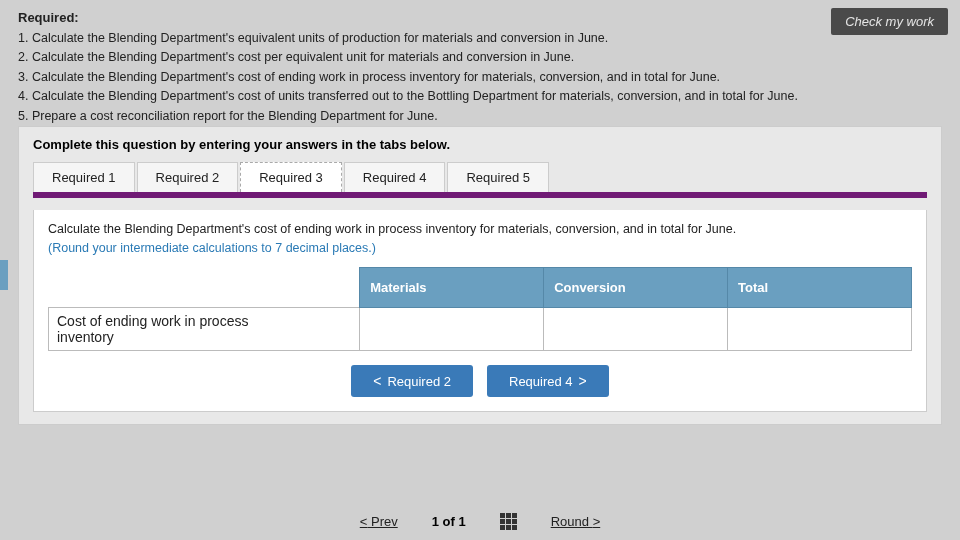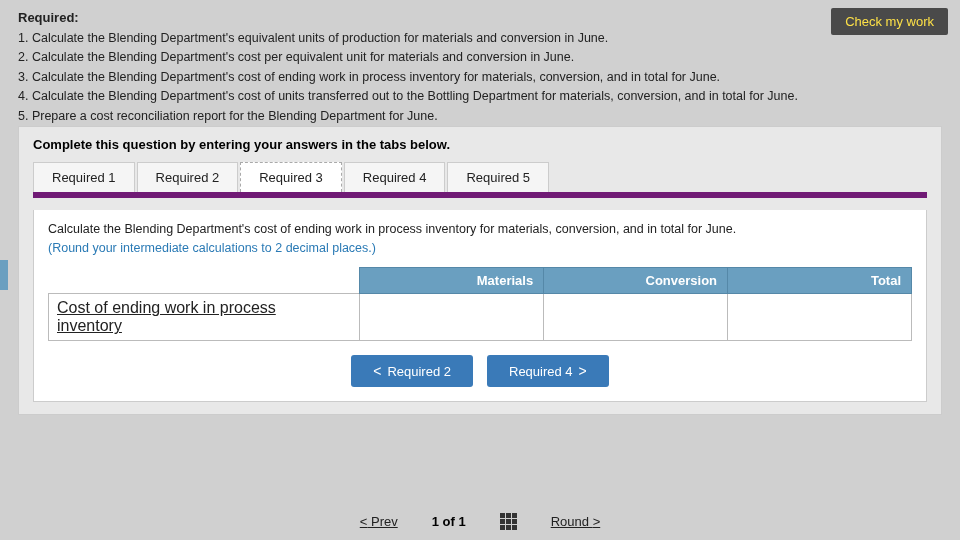--- a/index.html
+++ b/index.html
@@ -12,26 +12,27 @@
       overflow: hidden;
       position: relative;
     }
     .top-bar {
       position: absolute;
       top: 8px;
       right: 12px;
     }
     .check-my-work-btn {
       background: #4a4a4a;
-      color: #fde047;
+      color: #e5e5e5;
       border: none;
       padding: 6px 14px;
       font-size: 13px;
       cursor: pointer;
       border-radius: 2px;
+      font-style: italic;
     }
     .main-content {
       position: absolute;
       top: 0;
       left: 0;
       right: 0;
       padding: 10px 18px 0 18px;
     }
     .required-header {
       font-weight: bold;
@@ -103,36 +104,35 @@
     }
     .calc-table {
       width: 100%;
       border-collapse: collapse;
       margin-bottom: 14px;
     }
     .calc-table th {
       background: #6a9fc0;
       color: white;
       font-weight: bold;
-      text-align: right;
-      padding: 5px 10px;
+      text-align: left;
+      padding: 12px 10px;
       font-size: 13px;
       border: 1px solid #5588a8;
     }
     .calc-table td {
       border: 1px solid #bbb;
       padding: 5px 8px;
       font-size: 12.5px;
       background: white;
     }
     .calc-table td.label-cell {
       width: 220px;
-      font-size: 16px;
-      color: #222;
-      text-decoration: underline;
+      font-size: 14px;
+      color: #222;
     }
     .calc-table td.input-cell {
       width: 130px;
       background: #fff;
     }
     .calc-table td.input-cell input {
       width: 100%;
       border: none;
       outline: none;
       font-size: 12.5px;
@@ -227,21 +227,21 @@
       <div class="tab">Required 1</div>
       <div class="tab">Required 2</div>
       <div class="tab dashed active">Required 3</div>
       <div class="tab">Required 4</div>
       <div class="tab">Required 5</div>
     </div>
 
     <div class="tab-content-area">
       <div class="tab-description">
         <span>Calculate the Blending Department's cost of ending work in process inventory for materials, conversion, and in total for June.</span><br>
-        <span class="note">(Round your intermediate calculations to 2 decimal places.)</span>
+        <span class="note">(Round your intermediate calculations to 7 decimal places.)</span>
       </div>
 
       <table class="calc-table">
         <thead>
           <tr>
             <th style="background: transparent; border: none; color: transparent;"></th>
             <th>Materials</th>
             <th>Conversion</th>
             <th>Total</th>
           </tr>

